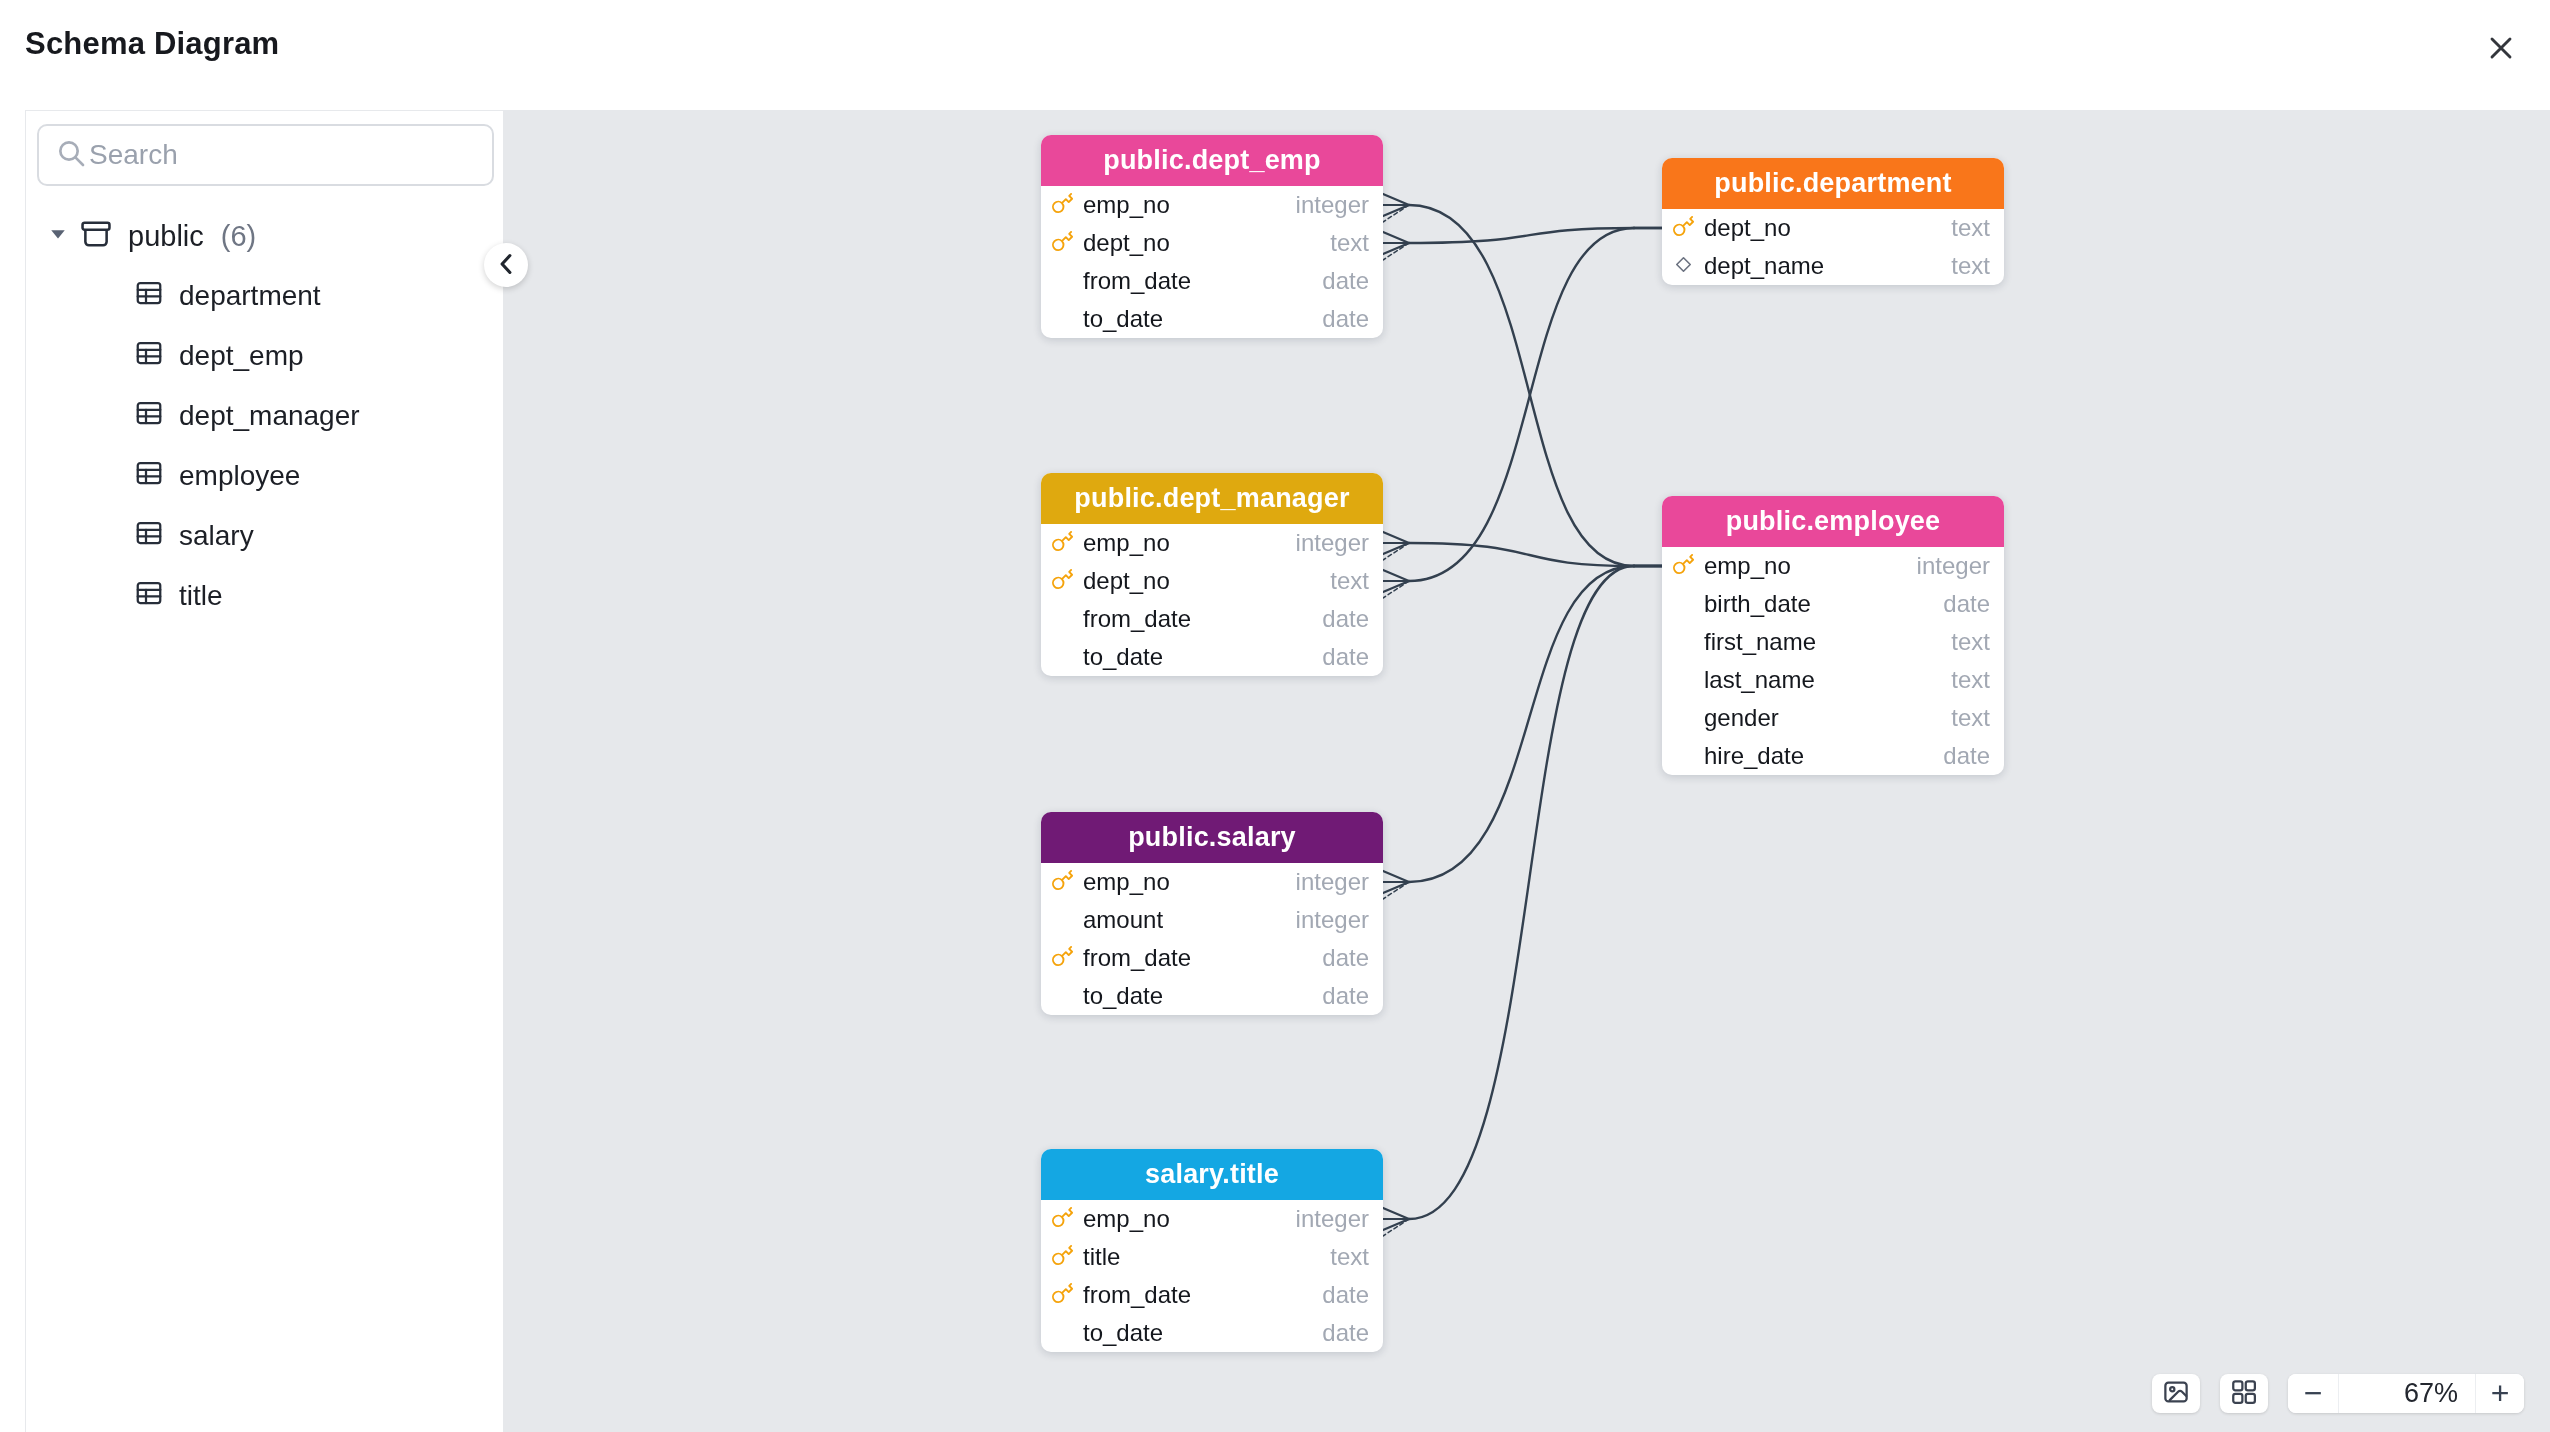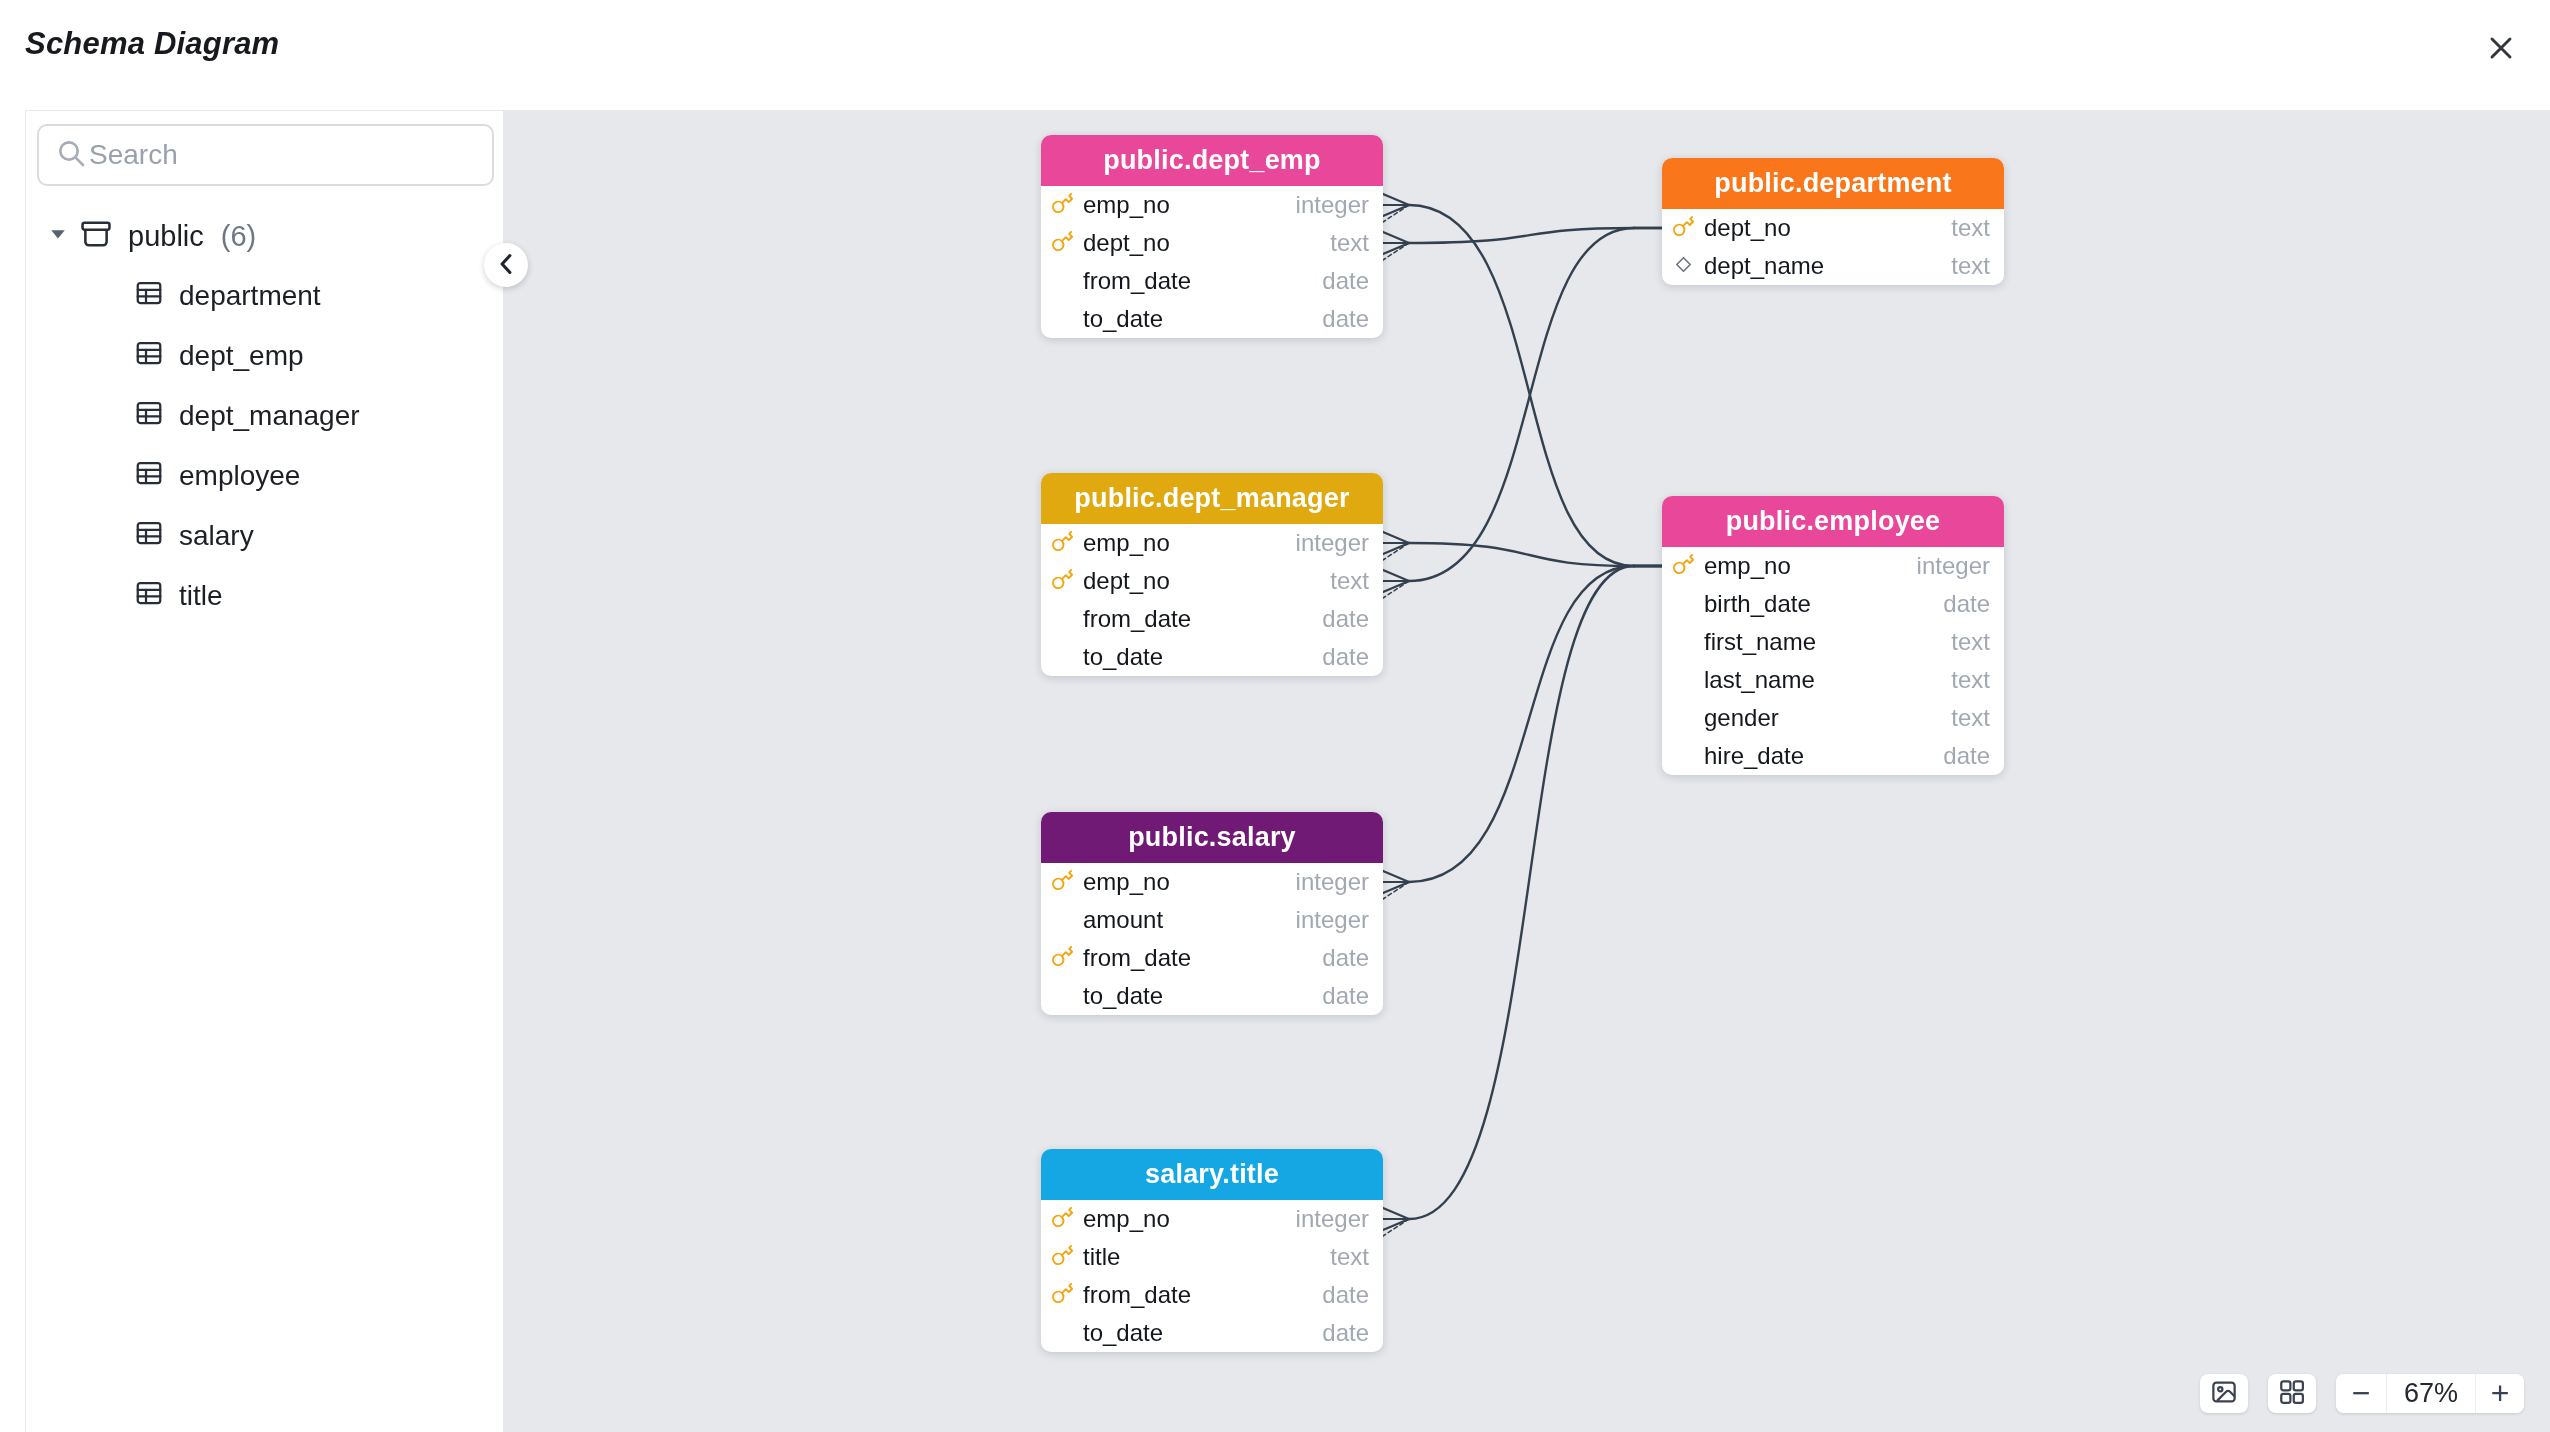--- a/index.html
+++ b/index.html
@@ -1,19 +1,19 @@
 <!DOCTYPE html>
 <html><head>
 <meta charset="utf-8">
 <style>
   html,body{margin:0;padding:0;background:#ffffff;font-family:"Liberation Sans",sans-serif;}
   #app{position:relative;width:2550px;height:1432px;background:#ffffff;overflow:hidden;}
 
   
-  .topbar{position:absolute;left:0;top:0;width:100%;height:110px;background:#fff;z-index:5;font-style:italic;}
+  .topbar{position:absolute;left:0;top:0;width:100%;height:110px;background:#fff;z-index:5;}
   .page-title{position:absolute;left:25px;top:26px;font-size:31px;font-weight:600;color:#17191e;letter-spacing:.2px;}
   .close-btn{position:absolute;right:26px;top:26px;width:46px;height:46px;display:flex;align-items:center;justify-content:center;cursor:pointer;background:transparent;border:none;}
 
   
   .sidebar{position:absolute;left:25px;top:110px;width:478px;height:1322px;background:#fff;border-top:1px solid #e7e9ec;border-left:1px solid #e7e9ec;box-sizing:border-box;z-index:3;}
   .search-box{position:absolute;left:11px;top:13px;width:457px;height:62px;border:2px solid #d9dce1;border-radius:10px;box-sizing:border-box;display:flex;align-items:center;padding:0 16px;background:#fff;}
   .search-box input{flex:1;border:none;outline:none;font-size:28px;color:#30343c;font-family:"Liberation Sans",sans-serif;background:transparent;}
   .search-box input::placeholder{color:#9aa1ad;}
   .tree{position:absolute;left:0;top:95px;width:100%;}
   .schema-row{display:flex;align-items:center;height:60px;padding-left:20px;gap:9px;cursor:pointer;}
@@ -35,21 +35,21 @@
   .gutter{width:32px;display:flex;align-items:center;}
   .col-name{font-size:24px;color:#14171d;}
   .col-type{margin-left:auto;font-size:24px;color:#a2a8b3;}
 
   
   .controls{position:absolute;right:26px;bottom:19px;display:flex;align-items:center;gap:20px;z-index:6;}
   .ctl-btn{width:48px;height:39px;background:#fff;border:none;border-radius:8px;box-shadow:0 1px 3px rgba(0,0,0,.14);display:flex;align-items:center;justify-content:center;cursor:pointer;}
   .zoom-group{display:flex;height:39px;background:#fff;border-radius:8px;box-shadow:0 1px 3px rgba(0,0,0,.14);overflow:hidden;}
   .zoom-seg{display:flex;align-items:center;justify-content:center;cursor:pointer;background:#fff;border:none;}
   .zoom-seg.minus{width:50px;font-size:32px;color:#374151;}
-  .zoom-seg.level{width:88px;font-size:27px;color:#23272f;border-left:1px solid #eceef1;border-right:1px solid #eceef1;cursor:default;}
+  .zoom-seg.level{width:88px;font-size:27px;color:#23272f;border-left:1px solid #eceef1;border-right:1px solid #eceef1;cursor:default;padding-left:48px;}
   .zoom-seg.plus{width:48px;font-size:32px;color:#374151;}
 </style>
 </head>
 <body>
 
 <div id="app">
 
   <div class="canvas" id="canvas-bg" style="background: rgb(230, 232, 235);"></div>
 
   <svg id="edges">

